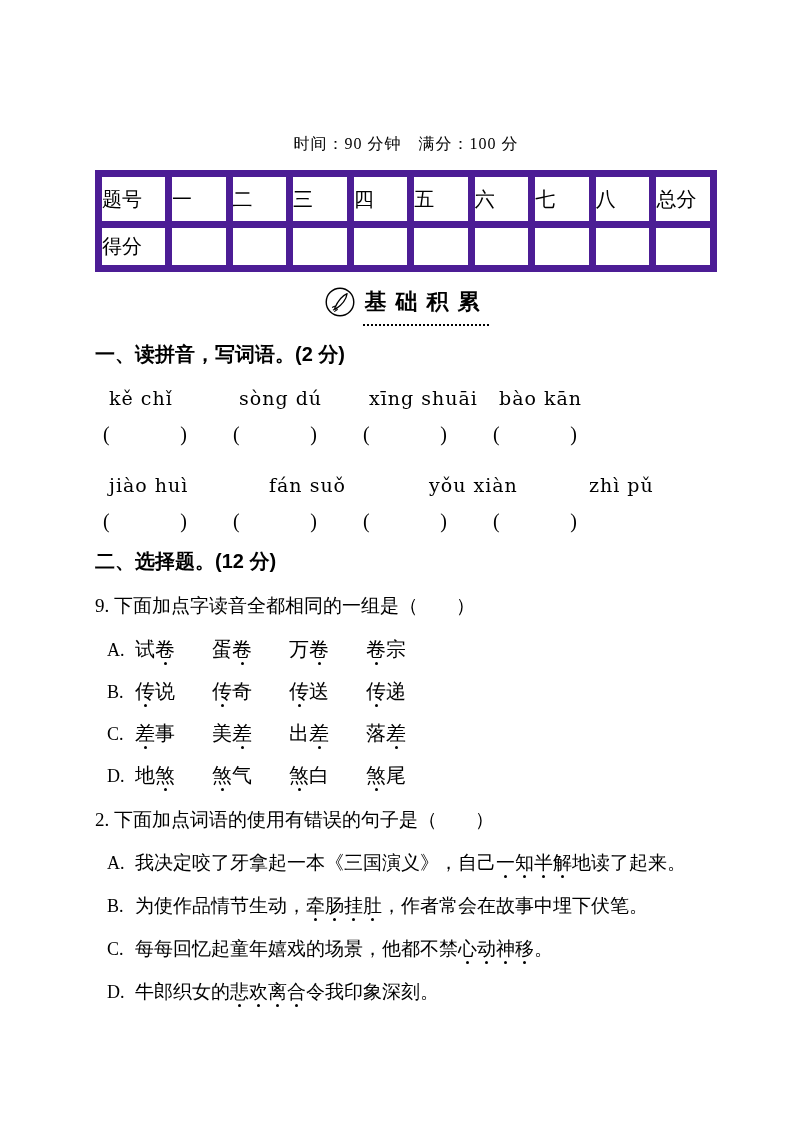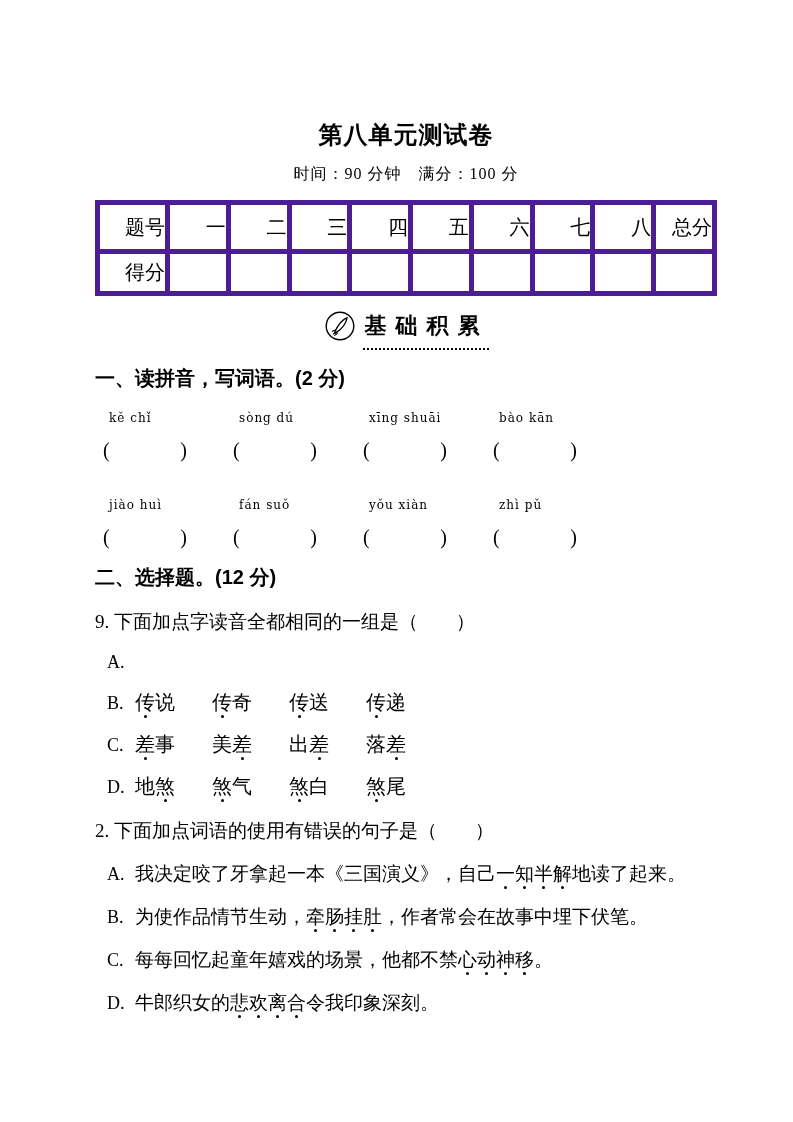--- a/index.html
+++ b/index.html
@@ -24,21 +24,21 @@
   .meta{
     font-size:16px;text-align:center;margin-top:14px;letter-spacing:1px;
   }
   
   .score-table{
     border-collapse:collapse;table-layout:fixed;
     width:622px;margin-top:15px;
     border:2px solid #000;
   }
   .score-table td{
-    border:5px solid #4c1d95;text-align:right;
+    border:7px solid #4c1d95;text-align:left;
     font-size:20px;padding:0;vertical-align:middle;
   }
   .score-table col.c0{width:70px;}
   .score-table tr.r1 td{height:44px;}
   .score-table tr.r2 td{height:37px;}
   
   .banner{
     margin-top:12px;
     display:flex;justify-content:center;align-items:flex-start;
   }
@@ -53,30 +53,30 @@
   
   .part-heading{
     font-family:"Liberation Sans","DejaVu Sans",sans-serif;
     font-weight:bold;font-size:20px;line-height:1.3;
     margin-top:15px;
   }
   
   .pin-row{
     display:grid;grid-template-columns:repeat(4,130px);
     margin:20px 0 0 14px;
-    font-size:12px;font-family:"DejaVu Serif","Liberation Serif",serif;
+    font-size:19px;font-family:"DejaVu Serif","Liberation Serif",serif;
     letter-spacing:1px;white-space:nowrap;
   }
   .paren-row{
     display:grid;grid-template-columns:repeat(4,130px);
     margin:14px 0 0 8px;
     font-size:20px;
   }
   .paren-cell{display:flex;justify-content:space-between;width:84px;}
-  .pin-row.second{margin-top:36px;}
+  .pin-row.second{margin-top:28px;gap:30px;}
   
   .stem{font-size:19px;line-height:1.25;margin:20px 0 0 0;}
   .opts{margin-top:18px;}
   .opt{display:flex;align-items:baseline;margin:0 0 16px 12px;}
   .opt-label{flex:none;width:28px;font-size:18px;}
   .opt-body{font-size:20px;line-height:26px;}
   .opt-body.sentence{font-size:19px;line-height:25px;}
   .q2 .opt{margin-bottom:18px;}
   .word{display:inline-block;margin-right:37px;}
   .word:last-child{margin-right:0;}
@@ -87,21 +87,20 @@
     left:50%;bottom:-3px;
     width:3px;height:3px;margin-left:-1.5px;
     border-radius:50%;background:#000;
   }
 </style>
 </head>
 <body>
 
 <div class="content">
 
-  <div class="title">第八单元测试卷</div>
   <div class="meta">时间：90 分钟　满分：100 分</div>
 
   <table class="score-table">
     <colgroup>
         <col class="c0">
         <col>
         <col>
         <col>
         <col>
         <col>
@@ -201,20 +200,21 @@
       </span>
   </div>
 
   <div class="part-heading" style="">二、选择题。(12 分)</div>
 
   <div class="question q1">
     <div class="stem">9. 下面加点字读音全都相同的一组是（　　）</div>
     <div class="opts">
       <div class="opt">
         <span class="opt-label">A.</span>
+        <span class="opt-body"><span class="word">试<span class="dch">卷</span></span><span class="word">蛋<span class="dch">卷</span></span><span class="word">万<span class="dch">卷</span></span><span class="word"><span class="dch">卷</span>宗</span></span>
       </div>
       <div class="opt">
         <span class="opt-label">B.</span>
         <span class="opt-body"><span class="word"><span class="dch">传</span>说</span><span class="word"><span class="dch">传</span>奇</span><span class="word"><span class="dch">传</span>送</span><span class="word"><span class="dch">传</span>递</span></span>
       </div>
       <div class="opt">
         <span class="opt-label">C.</span>
         <span class="opt-body"><span class="word"><span class="dch">差</span>事</span><span class="word">美<span class="dch">差</span></span><span class="word">出<span class="dch">差</span></span><span class="word">落<span class="dch">差</span></span></span>
       </div>
       <div class="opt">

